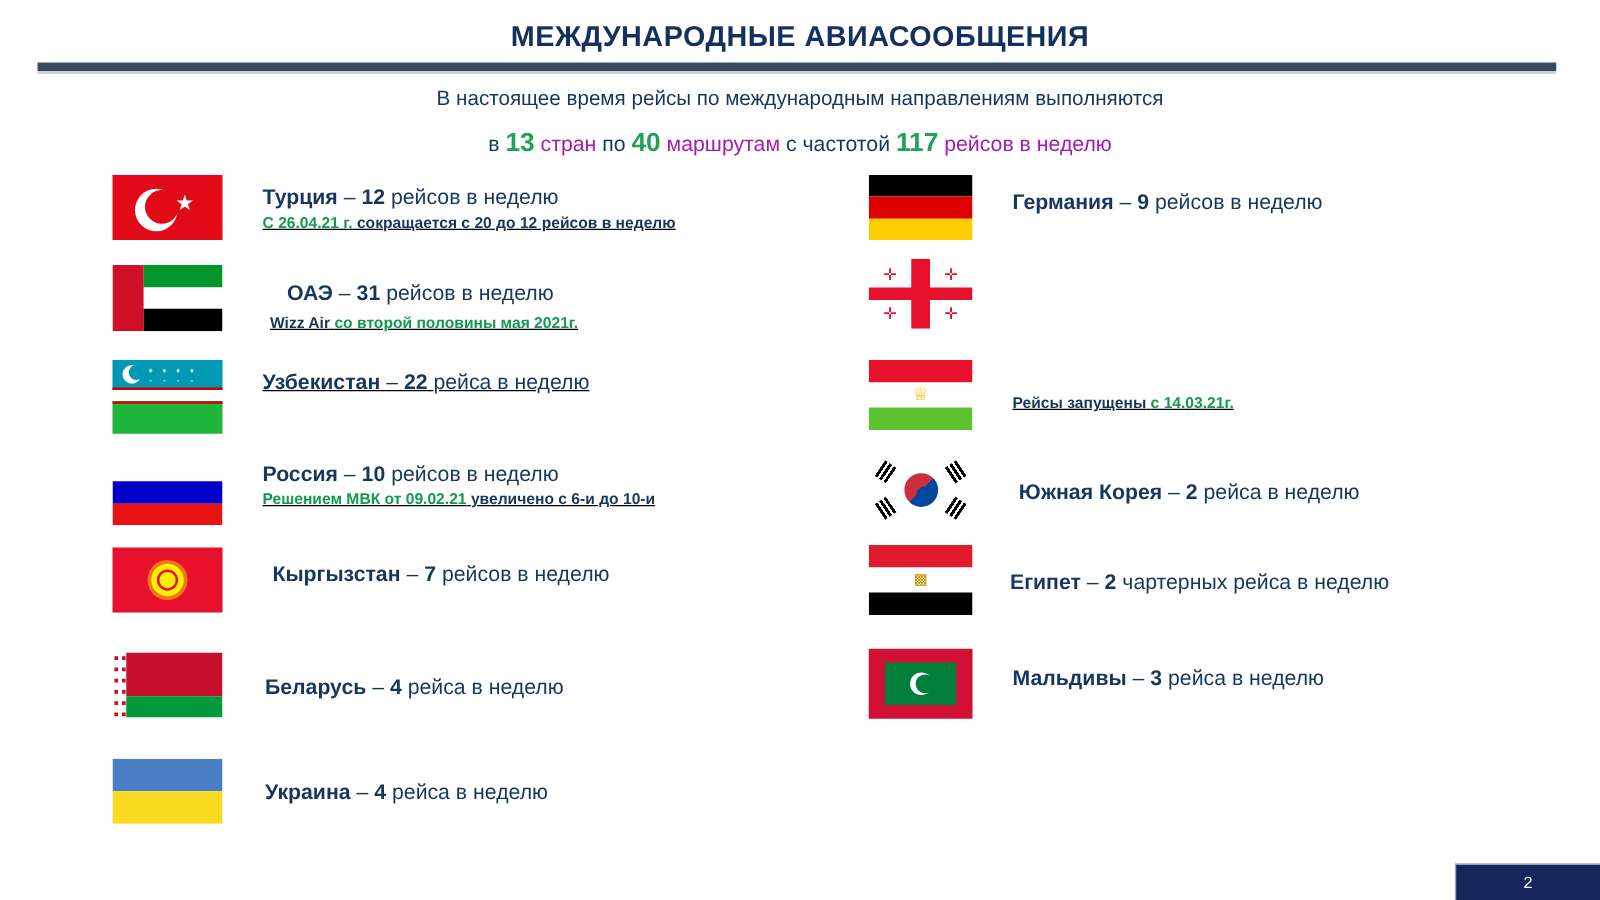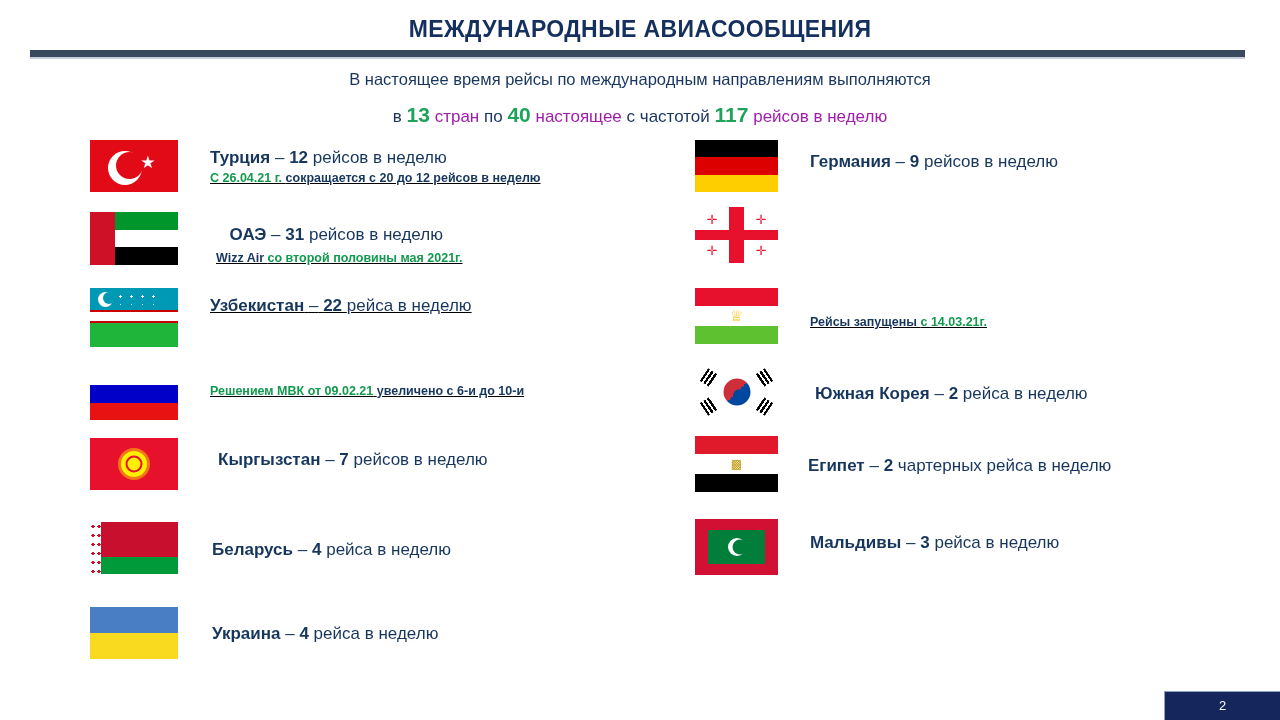--- a/index.html
+++ b/index.html
@@ -184,21 +184,21 @@
   <div class="rule"></div>
 
   <div class="sub1">В настоящее время рейсы по международным направлениям выполняются</div>
 
   <div class="sub2">
     <span class="nv">в</span>
     <span class="num">13</span>
     <span class="gw">стран</span>
     <span class="nv">по</span>
     <span class="num">40</span>
-    <span class="gw">настоящее</span>
+    <span class="gw">маршрутам</span>
     <span class="nv">с частотой</span>
     <span class="num">117</span>
     <span class="gw">рейсов в неделю</span>
   </div>
 
   <div class="col colL">
 
     <div class="row" style="left:0;top:140px;width:640px;height:70px;">
       <div class="flagbox" style="left:90px;top:0;">
         <div class="flag f-turkey" style="width:88px;height:52px;">
@@ -265,21 +265,27 @@
 
     <div class="row" style="left:0;top:368px;width:640px;height:68px;">
       <div class="flagbox" style="left:90px;top:0;">
         <div class="flag f-russia" style="width:88px;height:52px;">
           <div class="b1"></div>
             <div class="b2"></div>
             <div class="b3"></div>
         </div>
       </div>
       <div class="txt" style="left:210px;top:2px;">
-        <div class="note" style="margin-top:14px;">
+        <div class="main">
+          <span class="cn">Россия</span>
+          <span class="dash">–</span>
+          <span class="n">10</span>
+          <span class="rest">рейсов в неделю</span>
+        </div>
+        <div class="note" style="margin-top:2px;">
           <span class="g">Решением МВК от 09.02.21</span>
           <span class="b">увеличено с 6-и до 10-и</span>
         </div>
       </div>
     </div>
 
     <div class="row" style="left:0;top:438px;width:640px;height:60px;">
       <div class="flagbox" style="left:90px;top:0;">
         <div class="flag f-kg" style="width:88px;height:52px;">
           <div class="sun"></div>

